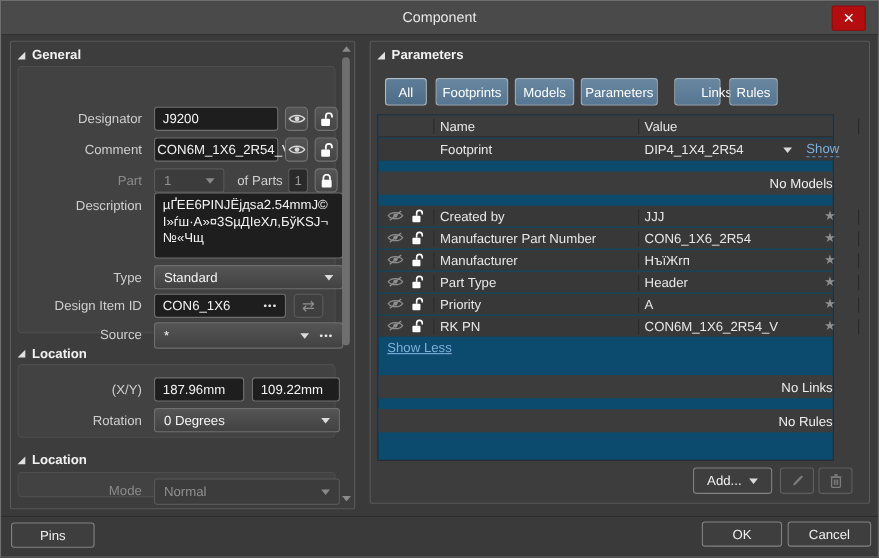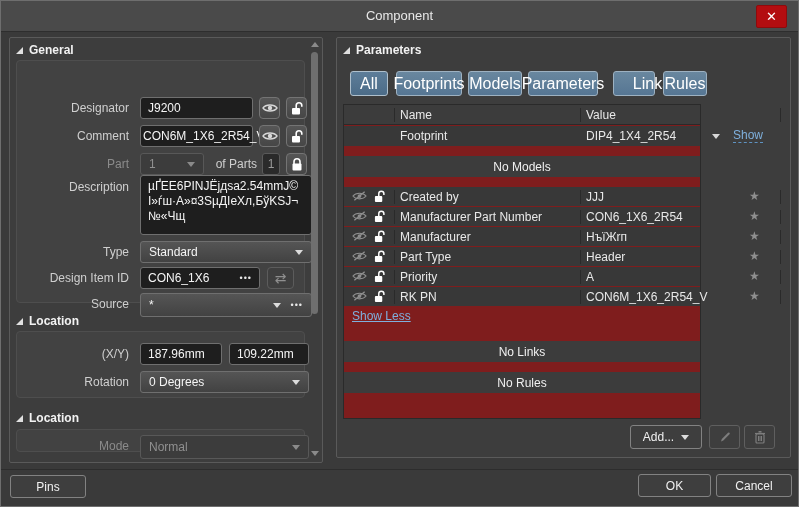--- a/index.html
+++ b/index.html
@@ -27,27 +27,27 @@
   .icbtn{position:absolute;width:21px;height:22px;background:linear-gradient(#565656,#464646);border:1px solid #747474;border-radius:4px;display:flex;align-items:center;justify-content:center;}
   .icbtn.dis{background:#3f3f3f;border-color:#5c5c5c;}
   .mini{font-size:9px;letter-spacing:1px;color:#e8e8e8;margin-left:auto;}
   .desc{position:absolute;background:#1e1e1e;border:1px solid #6f6f6f;border-radius:3px;color:#f5f5f5;font-size:12px;line-height:15px;padding:3px 7px;word-break:break-all;overflow:hidden;}
   
   .sb-track{position:absolute;right:2px;top:2px;width:10px;height:420px;}
   .sb-thumb{position:absolute;left:1px;top:12px;width:7px;height:262px;background:#6f6f6f;border-radius:4px;}
   .sb-up{position:absolute;left:1px;top:2px;width:0;height:0;border-left:4px solid transparent;border-right:4px solid transparent;border-bottom:5px solid #8a8a8a;}
   .sb-down{position:absolute;left:1px;bottom:4px;width:0;height:0;border-left:4px solid transparent;border-right:4px solid transparent;border-top:5px solid #8a8a8a;}
   
-  .tab{position:absolute;top:33px;height:25px;background:linear-gradient(#69879f,#567693);border:1px solid #9db1c1;border-radius:3px;color:#fff;font-size:16px;display:flex;align-items:center;justify-content:center;}
+  .tab{position:absolute;top:33px;height:25px;background:linear-gradient(#69879f,#567693);border:1px solid #9db1c1;border-radius:3px;color:#fff;font-size:12px;display:flex;align-items:center;justify-content:center;}
   .tab.sel{background:linear-gradient(#5d7d99,#4c6c88);border-color:#aebfcc;}
   
-  .grid{position:absolute;left:6px;top:66px;width:358px;height:315px;background:#7f1d1d;border:1px solid #2a2a2a;}
+  .grid{position:absolute;left:6px;top:66px;width:415px;height:315px;background:#0c4a6e;border:1px solid #2a2a2a;}
   .grow{position:absolute;left:0;right:0;height:20px;background:#383838;}
   .grow.hdr{background:#3c3c3c;border-bottom:1px solid #2a2a2a;}
-  .band{position:absolute;left:0;right:0;height:21px;background:#3c3c3c;color:#f0f0f0;font-size:12px;display:flex;align-items:center;justify-content:center;}
+  .band{position:absolute;left:0;right:0;height:21px;background:#3c3c3c;color:#f0f0f0;font-size:12px;display:flex;align-items:center;justify-content:flex-end;}
   .cell{position:absolute;top:3px;font-size:12px;color:#e8e8e8;white-space:nowrap;}
   .cname{left:56px;}
   .cvalue{left:242px;}
   .vsep{position:absolute;top:3px;width:1px;height:14px;background:#2a2a2a;}
   .rowicon{position:absolute;top:3px;display:flex;}
   .star{position:absolute;left:405px;top:2px;color:#8f8f8f;font-size:12px;}
   .link{font-size:12px;color:#7fb0dd;white-space:nowrap;}
   .link.dashed{border-bottom:1px dashed #5f93c2;}
   .link.solid{text-decoration:underline;}
   

